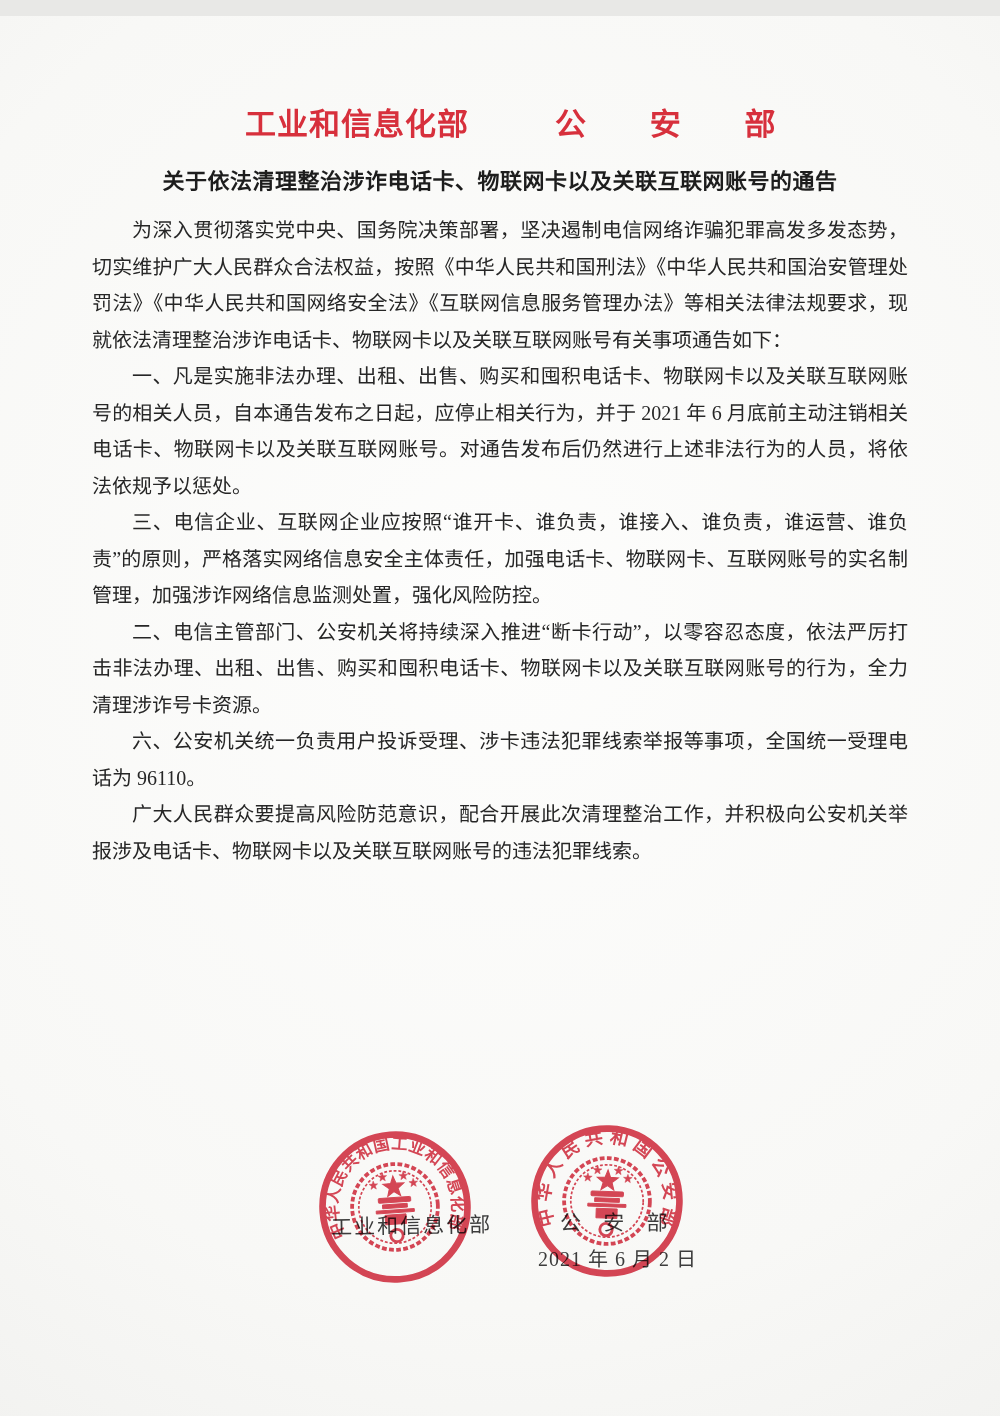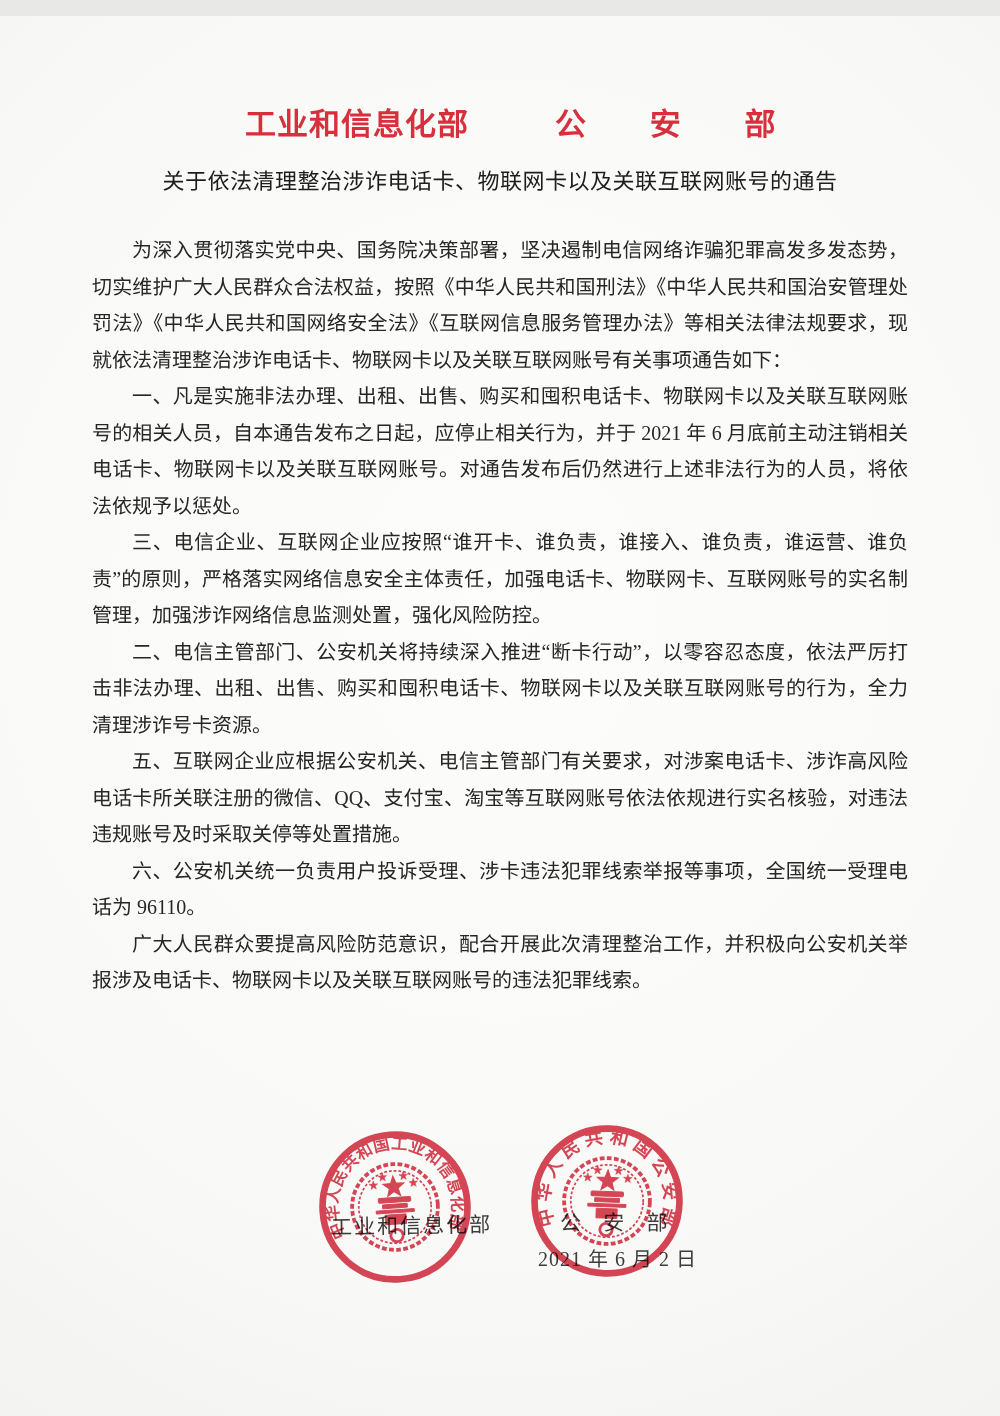--- a/index.html
+++ b/index.html
@@ -30,27 +30,27 @@
     line-height: 1.1;
   }
   .agency-left  { left: 245px; letter-spacing: 1px; }
   .agency-right { left: 555px; word-spacing: 56px; }
   .doc-title {
     position: absolute;
     top: 147px; left: 0;
     width: 100%;
     text-align: center;
     font-size: 22px;
-    font-weight: normal;
+    font-weight: bold;
     letter-spacing: 0.5px;
     color: #1d1d1d;
   }
   .doc-body {
     position: absolute;
-    top: 216px; left: 92px;
+    top: 196px; left: 92px;
     width: 816px;
     font-size: 20px;
     line-height: 36.5px;
     text-align: justify;
     color: var(--ink);
   }
   .doc-body p { text-indent: 2em; margin: 0; }
   .sig-label {
     position: absolute;
     color: var(--ink-soft);
@@ -101,21 +101,20 @@
     <span class="agency agency-right">公 安 部</span>
   </div>
 
   <h1 class="doc-title">关于依法清理整治涉诈电话卡、物联网卡以及关联互联网账号的通告</h1>
 
   <main class="doc-body">
     <p>为深入贯彻落实党中央、国务院决策部署，坚决遏制电信网络诈骗犯罪高发多发态势，切实维护广大人民群众合法权益，按照《中华人民共和国刑法》《中华人民共和国治安管理处罚法》《中华人民共和国网络安全法》《互联网信息服务管理办法》等相关法律法规要求，现就依法清理整治涉诈电话卡、物联网卡以及关联互联网账号有关事项通告如下：</p>
     <p>一、凡是实施非法办理、出租、出售、购买和囤积电话卡、物联网卡以及关联互联网账号的相关人员，自本通告发布之日起，应停止相关行为，并于 2021 年 6 月底前主动注销相关电话卡、物联网卡以及关联互联网账号。对通告发布后仍然进行上述非法行为的人员，将依法依规予以惩处。</p>
     <p>三、电信企业、互联网企业应按照“谁开卡、谁负责，谁接入、谁负责，谁运营、谁负责”的原则，严格落实网络信息安全主体责任，加强电话卡、物联网卡、互联网账号的实名制管理，加强涉诈网络信息监测处置，强化风险防控。</p>
     <p>二、电信主管部门、公安机关将持续深入推进“断卡行动”，以零容忍态度，依法严厉打击非法办理、出租、出售、购买和囤积电话卡、物联网卡以及关联互联网账号的行为，全力清理涉诈号卡资源。</p>
-    <p>五、互联网企业应根据公安机关、电信主管部门有关要求，对涉案电话卡、涉诈高风险电话卡所关联注册的微信、QQ、支付宝、淘宝等互联网账号依法依规进行实名核验，对违法违规账号及时采取关停等处置措施。</p>
     <p>六、公安机关统一负责用户投诉受理、涉卡违法犯罪线索举报等事项，全国统一受理电话为 96110。</p>
     <p>广大人民群众要提高风险防范意识，配合开展此次清理整治工作，并积极向公安机关举报涉及电话卡、物联网卡以及关联互联网账号的违法犯罪线索。</p>
   </main>
 
   <div class="sig-label sig-left">工业和信息化部</div>
 
   <div class="sig-label sig-right">公 安 部</div>
 
   <div class="sig-label sig-date">2021 年 6 月 2 日</div>
 

